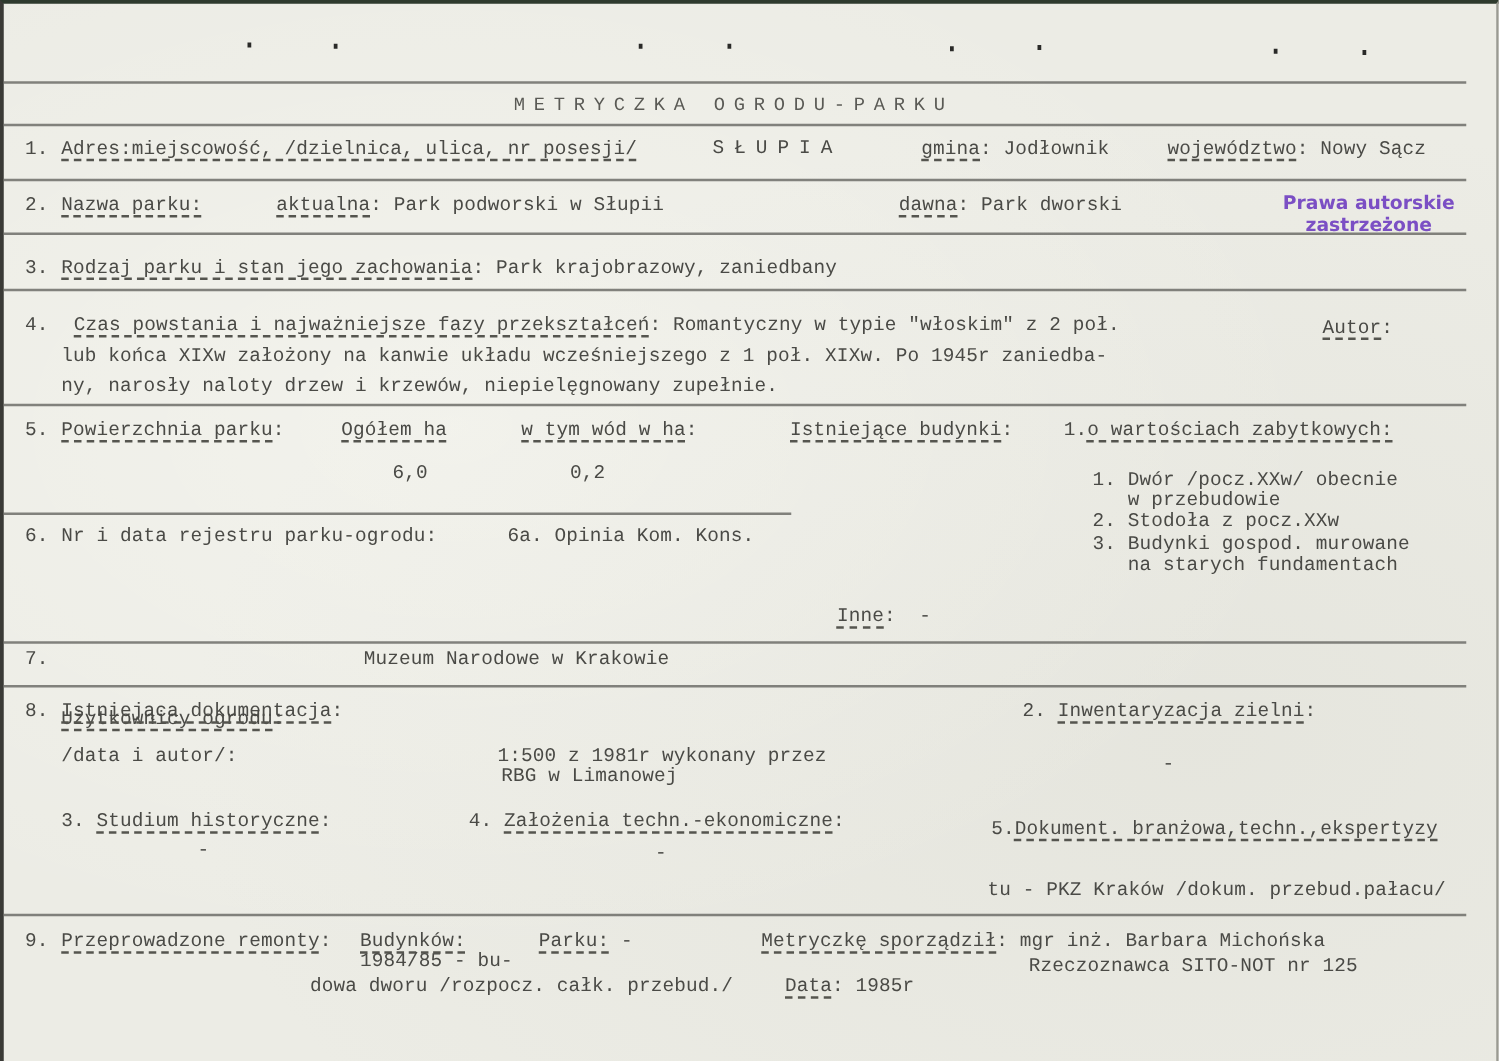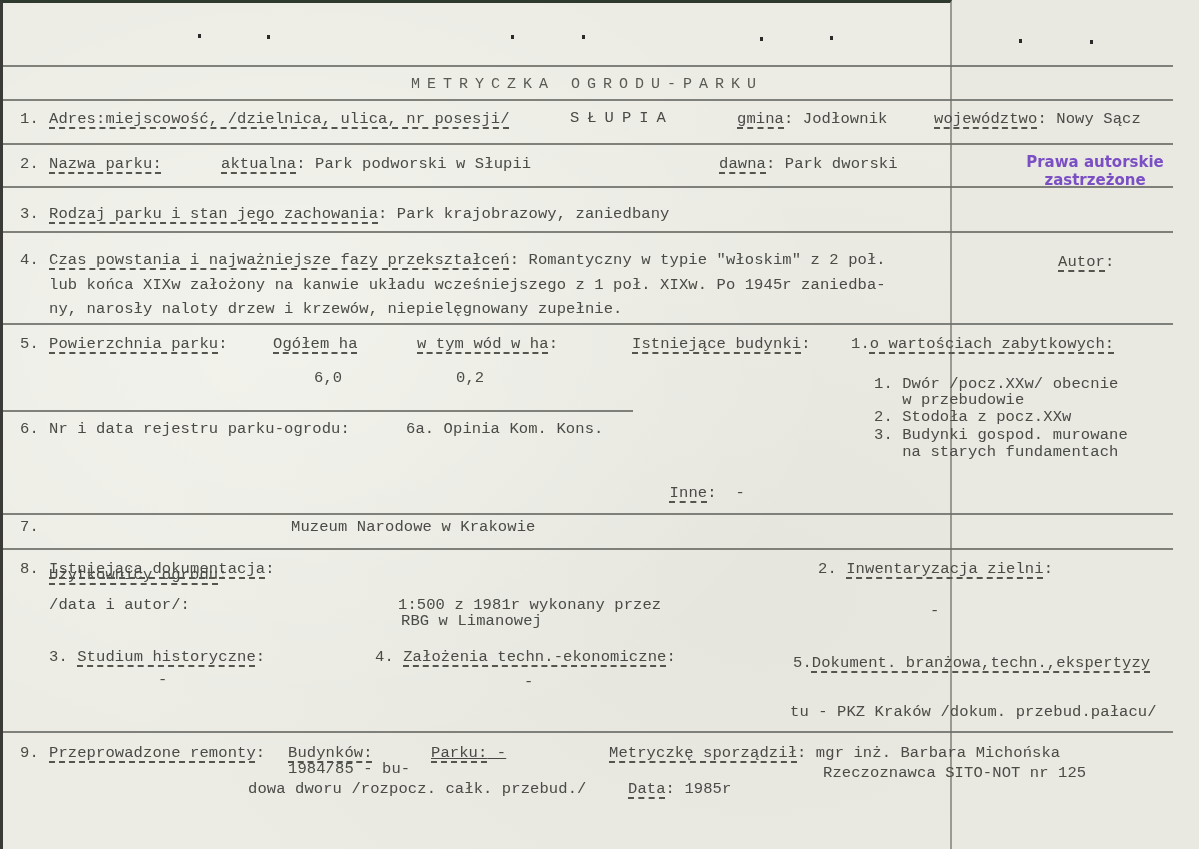--- a/index.html
+++ b/index.html
@@ -4,21 +4,21 @@
 <style>
   html, body { margin: 0; padding: 0; }
   body {
     width: 1199px; height: 849px; overflow: hidden;
     background: #e9e9e2;
     font-family: "Liberation Mono", "DejaVu Sans Mono", monospace;
     color: #4a4a46;
     position: relative;
   }
   .paper {
-    position: absolute; left: 0; top: 0; width: 952px; height: 849px;
+    position: absolute; left: 0; top: 0; width: 1199px; height: 849px;
     background:
       radial-gradient(ellipse at 30% 40%, rgba(255,255,250,0.35), rgba(0,0,0,0) 60%),
       radial-gradient(ellipse at 80% 70%, rgba(210,210,200,0.25), rgba(0,0,0,0) 60%),
       #ecece5;
     border-left: 3px solid #3a3a36;
     border-top: 3px solid #2e3a2e;
     border-right: 2px solid #9a9a92;
     box-sizing: border-box;
   }
   .hr {
@@ -84,21 +84,21 @@
     <div>Prawa autorskie</div>
     <div>zastrzeżone</div>
   </div>
 
   <div class="t" style="left:17px;top:202px;">3.</div>
   <div class="t" style="left:46px;top:202px;">
     <span class="u">Rodzaj parku i stan jego zachowania</span><span>:  Park krajobrazowy, zaniedbany</span>
   </div>
 
   <div class="t" style="left:17px;top:248px;">4.</div>
-  <div class="t" style="left:46px;top:248px;">
+  <div class="t" style="left:56px;top:248px;">
     <span class="u">Czas powstania i najważniejsze fazy przekształceń</span><span>:  Romantyczny w typie "włoskim" z 2 poł.</span>
   </div>
   <div class="t" style="left:1055px;top:250px;">
     <span class="u">Autor</span><span>:</span>
   </div>
   <div class="t" style="left:46px;top:273px;">lub końca XIXw założony na kanwie układu wcześniejszego z 1 poł. XIXw. Po 1945r zaniedba-</div>
   <div class="t" style="left:46px;top:297px;">ny, narosły naloty drzew i krzewów, niepielęgnowany zupełnie.</div>
 
   <div class="t" style="left:17px;top:332px;">5.</div>
   <div class="t" style="left:46px;top:332px;">
@@ -165,21 +165,21 @@
   </div>
   <div class="t" style="left:787px;top:700px;">tu - PKZ Kraków /dokum. przebud.pałacu/</div>
 
   <div class="t" style="left:17px;top:741px;">9.</div>
   <div class="t" style="left:46px;top:741px;">
     <span class="u">Przeprowadzone remonty</span><span>:</span>
   </div>
   <div class="t u" style="left:285px;top:741px;">Budynków:</div>
   <div class="t" style="left:285px;top:757px;">1984/85 - bu-</div>
   <div class="t" style="left:245px;top:777px;">dowa dworu /rozpocz. całk. przebud./</div>
-  <div class="t" style="left:428px;top:741px;text-decoration:underline;">
+  <div class="t" style="left:428px;top:741px;">
     <span class="u">Parku:</span><span> -</span>
   </div>
   <div class="t" style="left:625px;top:777px;">
     <span class="u">Data</span><span>: 1985r</span>
   </div>
   <div class="t" style="left:606px;top:741px;">
     <span class="u">Metryczkę sporządził</span><span>: mgr inż. Barbara Michońska</span>
   </div>
   <div class="t" style="left:820px;top:761px;">Rzeczoznawca SITO-NOT nr 125</div>
 

